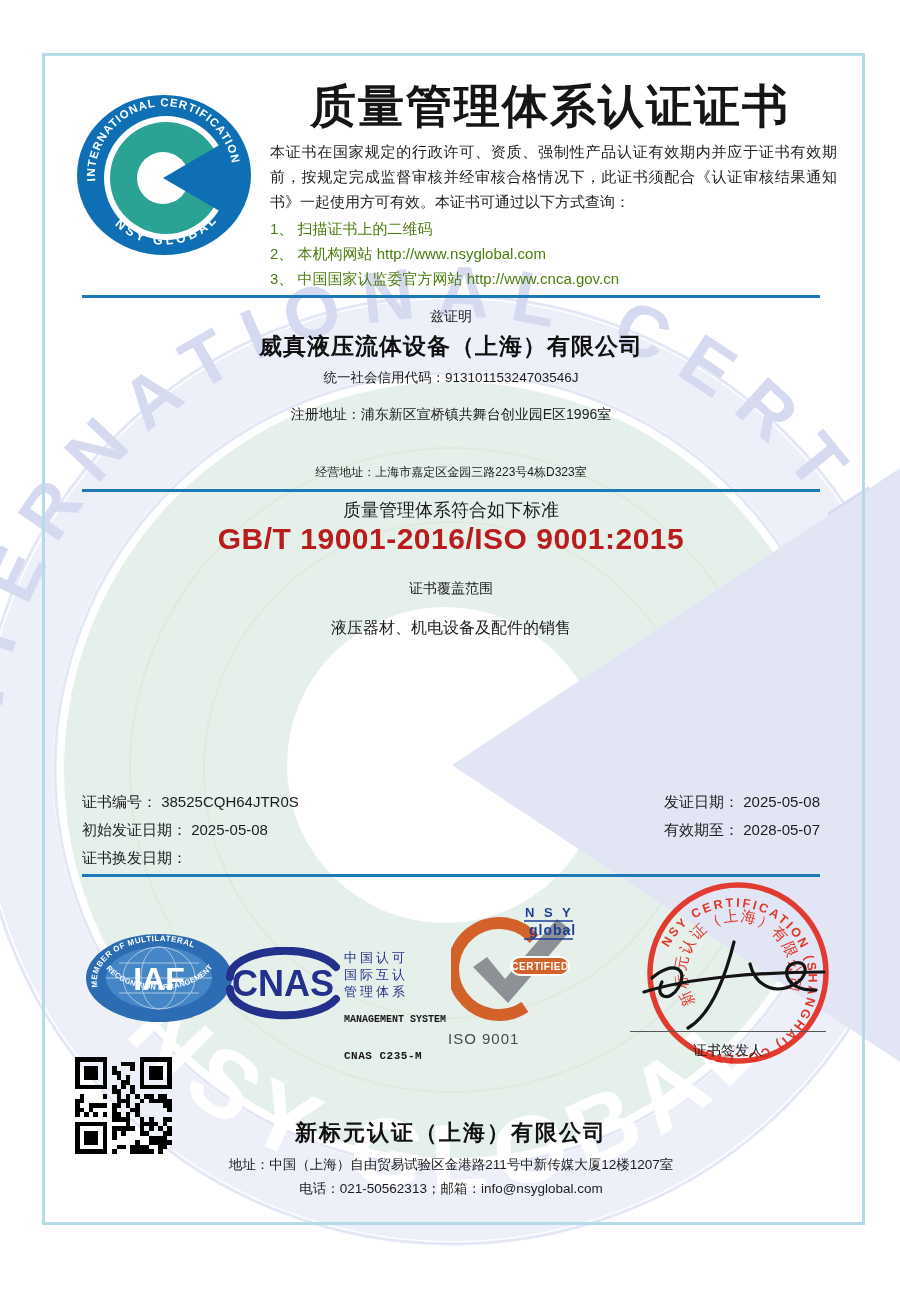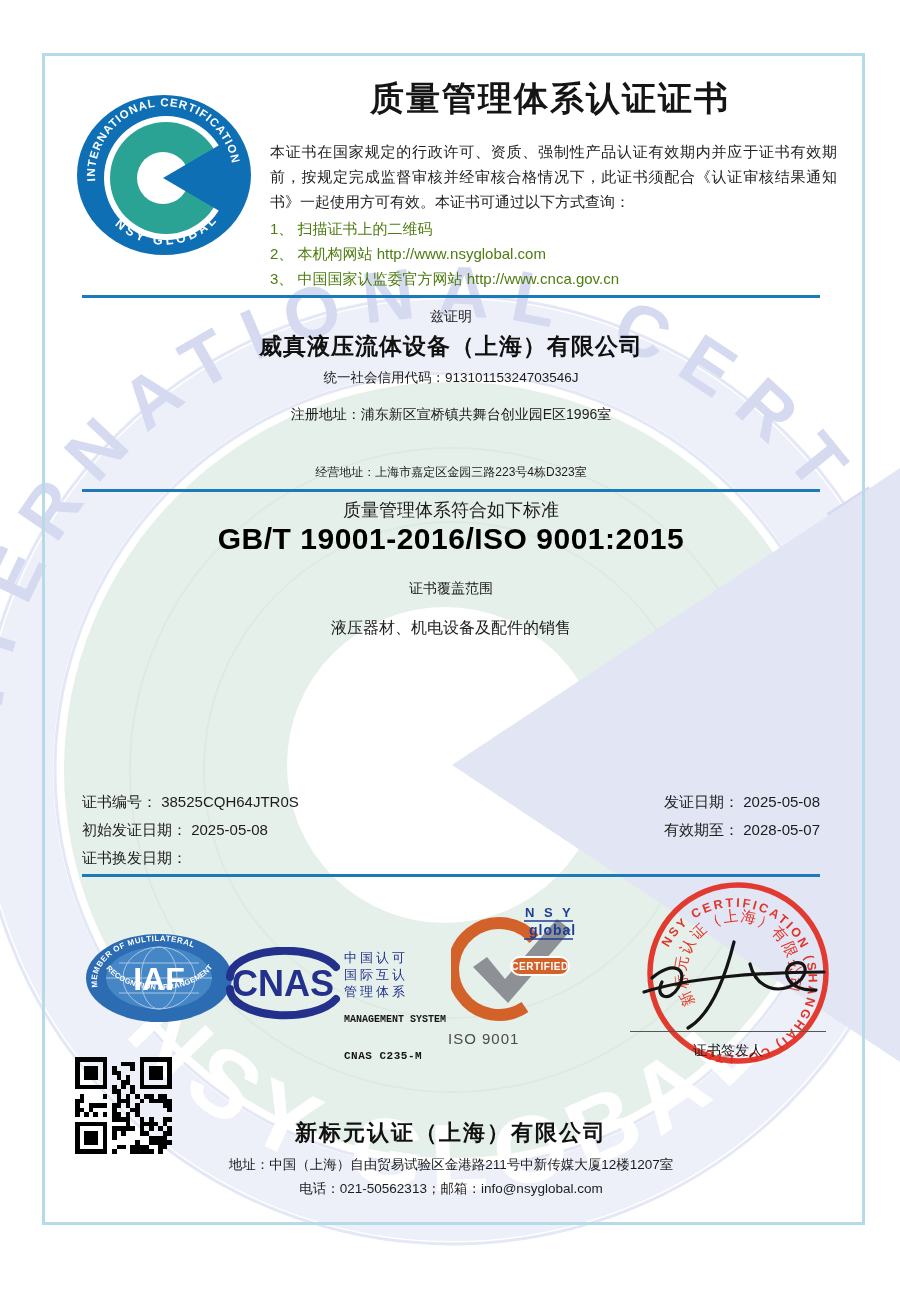--- a/index.html
+++ b/index.html
@@ -3,33 +3,33 @@
 <meta charset="utf-8">
 <style>
   html,body{margin:0;padding:0;background:#ffffff;}
   body{width:900px;height:1300px;position:relative;overflow:hidden;
        font-family:"Liberation Sans","DejaVu Sans",sans-serif;color:#1c1c1c;}
   .abs{position:absolute;}
   .wm{left:0;top:0;width:900px;height:1300px;z-index:0;}
   .frame{left:42px;top:53px;width:817px;height:1166px;border:3px solid #b5dbe9;z-index:1;}
   .z2{z-index:2;}
   .logo-svg{left:76px;top:94px;width:176px;height:162px;}
-  .title{left:260px;top:76px;width:580px;text-align:center;font-size:34px;font-weight:600;letter-spacing:2px;color:#151515;}
+  .title{left:260px;top:76px;width:580px;text-align:center;font-size:46px;font-weight:600;letter-spacing:2px;color:#151515;}
   .intro{left:270px;top:139px;width:567px;font-size:15px;line-height:25px;text-align:justify;color:#222;}
   .querylist{left:270px;top:216px;width:567px;font-size:15px;line-height:25px;color:#4d7c0f;}
   .divider{left:82px;width:738px;height:3px;background:#1d7ab8;}
   .d1{top:295px;} .d2{top:489px;} .d3{top:874px;}
   .cline{left:82px;width:738px;text-align:center;}
   .certify{top:308px;font-size:14px;}
   .company{top:331px;font-size:23px;font-weight:600;letter-spacing:1px;color:#111;}
   .credit{top:369px;font-size:13.5px;}
   .regaddr{top:406px;font-size:14px;}
   .bizaddr{top:420px;font-size:12px;margin-top:44px;}
   .stdintro{top:498px;font-size:18px;}
-  .standard{top:522px;font-size:30px;font-weight:bold;letter-spacing:0.5px;color:#000000;}
+  .standard{top:522px;font-size:30px;font-weight:bold;letter-spacing:0.5px;color:#b91c1c;}
   .scopelabel{top:580px;font-size:14px;}
   .scope{top:618px;font-size:16px;}
   .meta-left{left:82px;top:788px;font-size:15px;line-height:28px;}
   .meta-right{left:500px;top:788px;width:320px;text-align:right;font-size:15px;line-height:28px;}
   .meta-row span{white-space:pre;}
   .iaf-svg{left:85px;top:933px;width:148px;height:90px;}
   .cnas-svg{left:226px;top:947px;width:114px;height:74px;}
   .cnas-text{left:344px;top:950px;font-size:13px;line-height:17px;color:#23308c;letter-spacing:3px;font-family:Liberation Mono, monospace;}
   .cnas-text .en{font-size:10px;font-weight:bold;color:#151515;letter-spacing:0;margin-top:10px;}
   .cnas-text .code{font-size:11px;font-weight:bold;color:#151515;letter-spacing:0.5px;margin-top:20px;}

